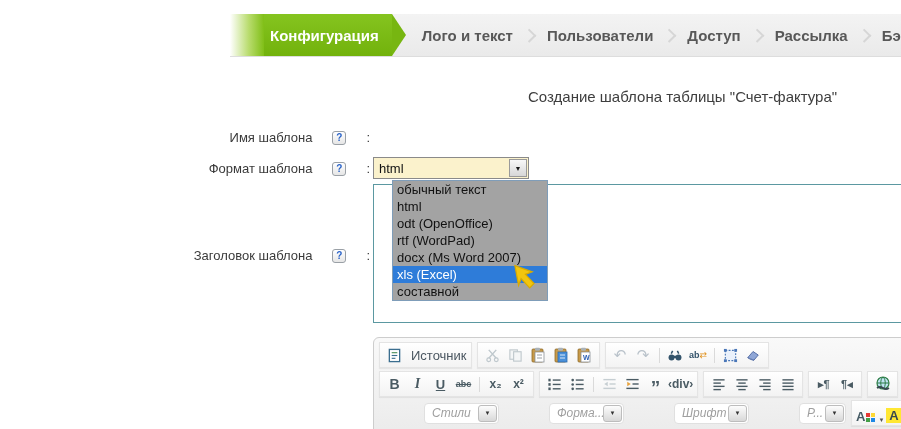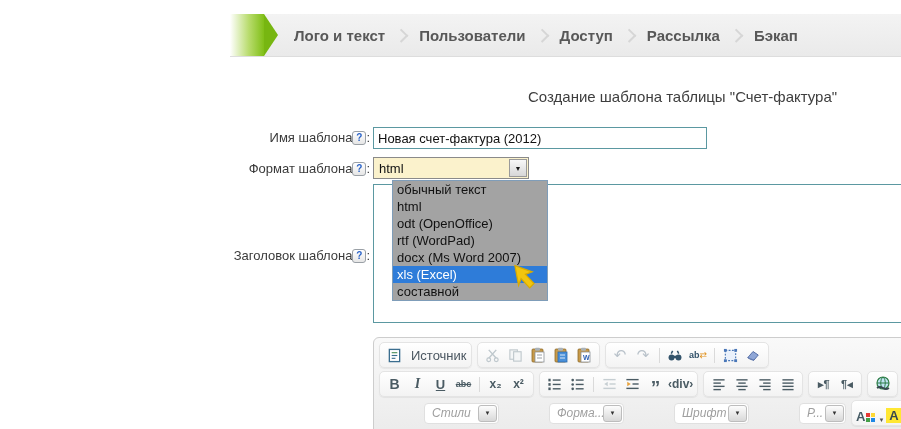--- a/index.html
+++ b/index.html
@@ -37,21 +37,21 @@
     border-top: 2px solid #d6d6d6; border-right: 2px solid #d6d6d6;
     transform: rotate(45deg) translateY(1px);
   }
 
   
   .page-title { position: absolute; left: 528px; top: 88px; font-size: 15px; color: #3e3e3e; white-space: nowrap; }
 
   
   .field-label {
     position: absolute; left: 170px; width: 200px; display: flex; justify-content: flex-end;
-    align-items: center; gap: 0; font-size: 13px; color: #3a3a3a; white-space: nowrap;
+    align-items: center; gap: 20px; font-size: 13px; color: #3a3a3a; white-space: nowrap;
   }
   .help-badge {
     display: inline-flex; align-items: center; justify-content: center;
     width: 14px; height: 14px; border: 1px solid #9aa0a6; border-radius: 3px;
     background: linear-gradient(#ffffff,#e6e6e6); color: #2a63c8; font-size: 10px; font-weight: bold;
     cursor: pointer;
   }
   .lab-colon { color:#3a3a3a; }
 
   .name-input {
@@ -91,21 +91,21 @@
   .editor {
     position: absolute; left: 373px; top: 337px; width: 535px; height: 106px;
     border: 1px solid #cdcdcd; border-radius: 6px;
     background: linear-gradient(#f9f9f9,#eaeaea);
     padding: 4px 5px;
   }
   .tb-row { display: flex; align-items: center; gap: 5px; margin-bottom: 3px; }
   .grp {
     display: flex; align-items: center; gap: 2px;
     background: linear-gradient(#ffffff,#f3f3f3); border: 1px solid #e4e4e4;
-    border-radius: 5px; padding: 2px 4px; box-shadow: 0 1px 1px rgba(0,0,0,.06);
+    border-radius: 0; padding: 2px 4px; box-shadow: 0 1px 1px rgba(0,0,0,.06);
   }
   .tbtn { min-width: 21px; height: 20px; display: flex; align-items: center; justify-content: center; border-radius: 3px; cursor: pointer; }
   .vsep { width: 1px; height: 15px; background: #dadada; margin: 0 3px; }
 
   .src-label { font-size: 13px; color: #4a5660; margin-left: 4px; cursor: pointer; }
   .glyph { color: #4a5b63; }
   .g-undo { font-size: 15px; color: #b9c2ca; }
   .g-b { font-weight: bold; font-size: 14px; }
   .g-i { font-style: italic; font-family: "Liberation Serif", serif; font-size: 14px; font-weight: bold;}
   .g-u { text-decoration: underline; font-size: 13px; font-weight: bold;}
@@ -142,20 +142,21 @@
   }
 </style>
 </head>
 <body>
 
 <div class="page">
 
   <div class="tabbar">
     <div class="active-tab">
       <div class="active-fade"></div>
+      <div class="active-body">Конфигурация</div>
       <div class="active-arrow"></div>
     </div>
     <div class="tabs-rest">
       <span class="tab">Лого и текст</span>
       <span class="chev"></span>
       <span class="tab">Пользователи</span>
       <span class="chev"></span>
       <span class="tab">Доступ</span>
       <span class="chev"></span>
       <span class="tab">Рассылка</span>
@@ -176,21 +177,20 @@
     <span>Формат шаблона</span>
     <span class="help-badge">?</span>
     <span class="lab-colon">:</span>
   </div>
   <div class="field-label" style="top:248px;">
     <span>Заголовок шаблона</span>
     <span class="help-badge">?</span>
     <span class="lab-colon">:</span>
   </div>
 
-  <input class="name-input" type="text" value="Новая счет-фактура (2012)" style="">
 
   <div class="select-box">
     <span>html</span>
     <span class="select-arrow-btn">▼</span>
   </div>
 
   <textarea class="header-textarea" style=""></textarea>
 
   <div class="dropdown-list">
     <div class="opt">обычный текст</div>

